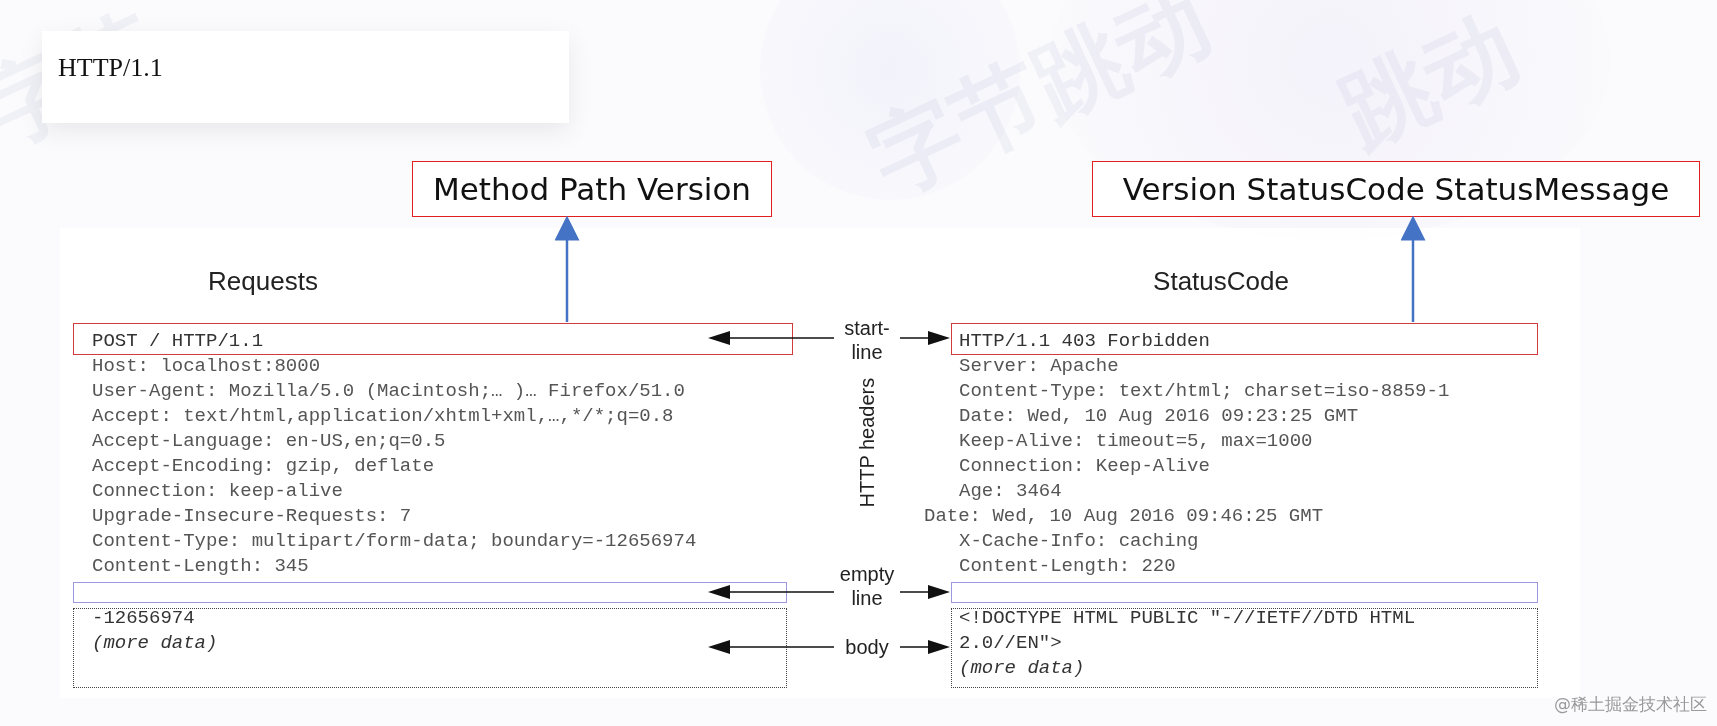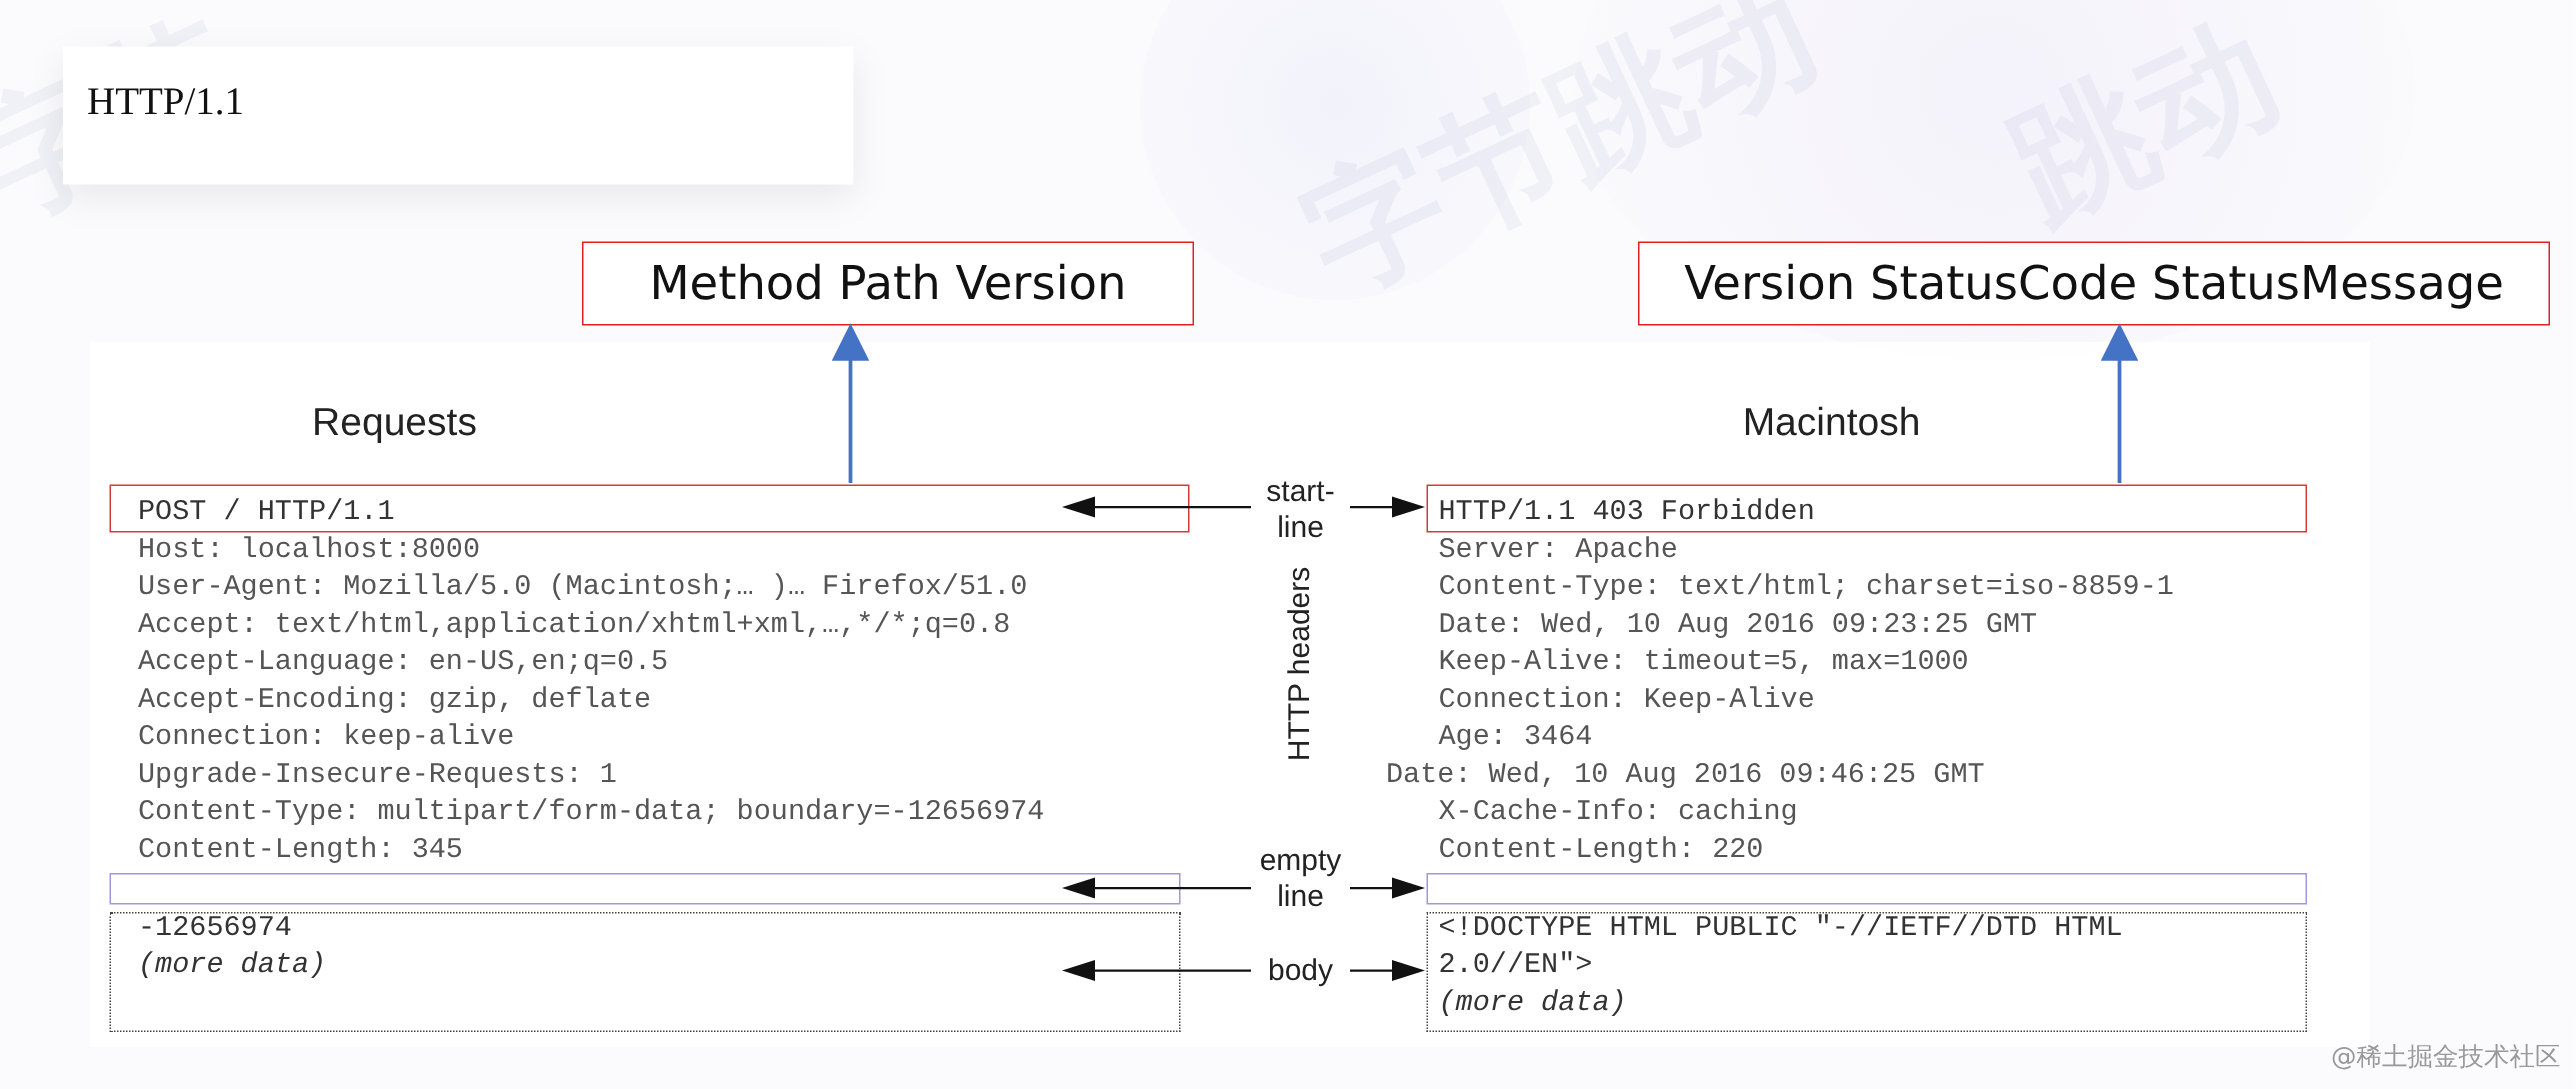--- a/index.html
+++ b/index.html
@@ -40,46 +40,46 @@
 <div class="wm" style="left:-20px;top:20px;">字节</div>
 <div class="wm" style="left:860px;top:30px;">字节跳动</div>
 <div class="wm" style="left:1340px;top:20px;">跳动</div>
 
 <div class="diagram-bg"></div>
 
 <div class="title-card">
   <span class="t">HTTP/1.1</span>
 </div>
 
-<div class="callout" style="left:388px;top:161px;width:408px;">
+<div class="callout" style="left:412px;top:161px;width:360px;">
   <span>Method Path Version</span>
 </div>
 <div class="callout" style="left:1092px;top:161px;width:608px;">
   <span>Version StatusCode StatusMessage</span>
 </div>
 
 <div class="section-title" style="left:263px;top:266px;">Requests</div>
-<div class="section-title" style="left:1221px;top:266px;">Macintosh</div>
+<div class="section-title" style="left:1221px;top:266px;">StatusCode</div>
 
 <div class="box-red" style="left:73px;top:323px;width:720px;height:32px;"></div>
 <div class="box-blue" style="left:73px;top:582px;width:714px;height:21px;"></div>
 <div class="box-dot" style="left:73px;top:608px;width:714px;height:80px;"></div>
 
 <div class="box-red" style="left:951px;top:323px;width:587px;height:32px;"></div>
 <div class="box-blue" style="left:951px;top:582px;width:587px;height:21px;"></div>
 <div class="box-dot" style="left:951px;top:608px;width:587px;height:80px;"></div>
 
 <div class="mono" style="left:92px;top:329px;color:#333;">POST / HTTP/1.1</div>
 <div class="mono" style="left:92px;top:354px;">Host: localhost:8000</div>
 <div class="mono" style="left:92px;top:379px;">User-Agent: Mozilla/5.0 (Macintosh;… )… Firefox/51.0</div>
 <div class="mono" style="left:92px;top:404px;">Accept: text/html,application/xhtml+xml,…,*/*;q=0.8</div>
 <div class="mono" style="left:92px;top:429px;">Accept-Language: en-US,en;q=0.5</div>
 <div class="mono" style="left:92px;top:454px;">Accept-Encoding: gzip, deflate</div>
 <div class="mono" style="left:92px;top:479px;">Connection: keep-alive</div>
-<div class="mono" style="left:92px;top:504px;">Upgrade-Insecure-Requests: 1</div>
+<div class="mono" style="left:92px;top:504px;">Upgrade-Insecure-Requests: 7</div>
 <div class="mono" style="left:92px;top:529px;">Content-Type: multipart/form-data; boundary=-12656974</div>
 <div class="mono" style="left:92px;top:554px;">Content-Length: 345</div>
 <div class="mono" style="left:92px;top:606px;color:#333;">-12656974</div>
 <div class="mono italic" style="left:92px;top:631px;color:#333;">(more data)</div>
 
 <div class="mono" style="left:959px;top:329px;color:#333;">HTTP/1.1 403 Forbidden</div>
 <div class="mono" style="left:959px;top:354px;">Server: Apache</div>
 <div class="mono" style="left:959px;top:379px;">Content-Type: text/html; charset=iso-8859-1</div>
 <div class="mono" style="left:959px;top:404px;">Date: Wed, 10 Aug 2016 09:23:25 GMT</div>
 <div class="mono" style="left:959px;top:429px;">Keep-Alive: timeout=5, max=1000</div>

